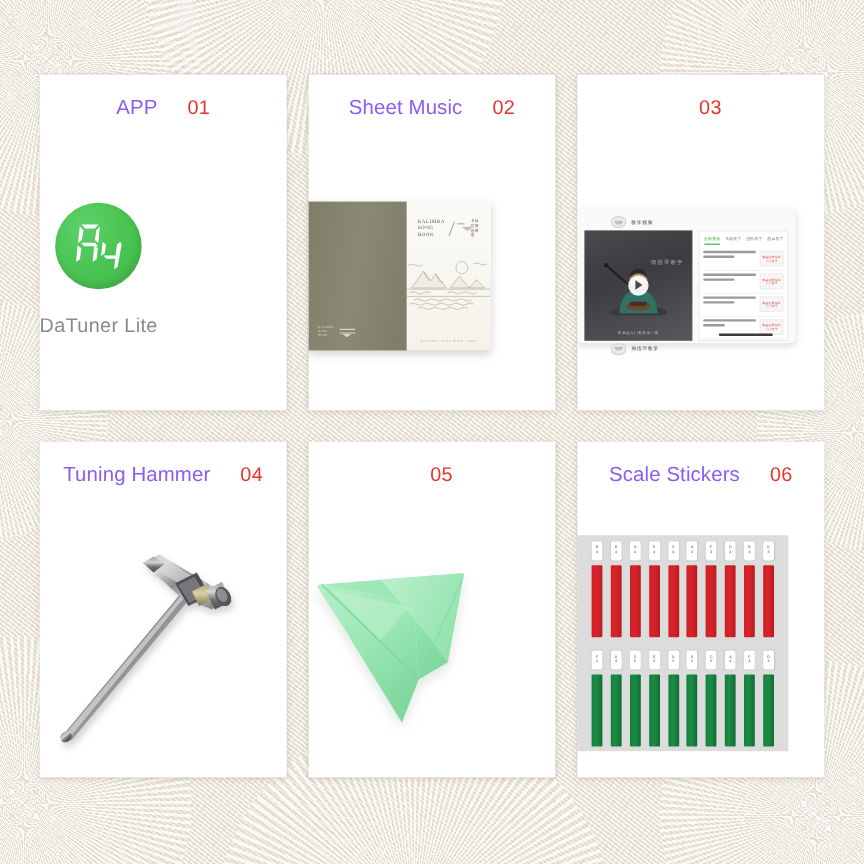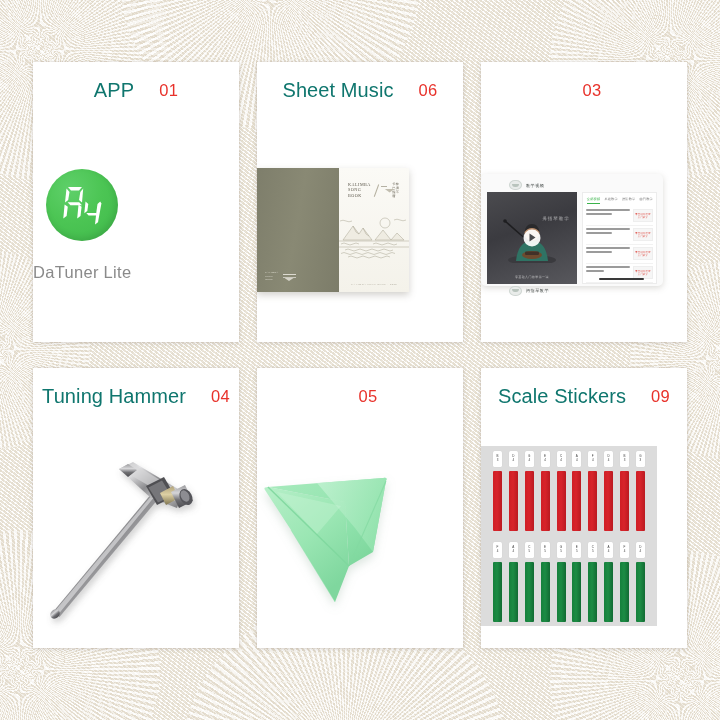--- a/index.html
+++ b/index.html
@@ -76,22 +76,22 @@
     top: 0; left: 0; right: 0;
     height: 56px;
     display: flex;
     align-items: center;
     justify-content: center;
     gap: 9px;
     padding: 0 12px;
     box-sizing: border-box;
   }
   .card-title {
-    font-size: 20px;
-    color: #0f766e;
+    font-size: 17px;
+    color: #8b5cf6;
     font-weight: 400;
     letter-spacing: 0.1px;
     white-space: nowrap;
   }
   .card-num {
     font-size: 16.5px;
     color: #e8322b;
     font-weight: 400;
     letter-spacing: 0.3px;
     padding-left: 16px;
@@ -366,21 +366,21 @@
             </svg>
           </div>
           <div class="app-name">DaTuner Lite</div>
         </div>
       </div>
     </div>
 
     <div class="card">
       <div class="card-head">
         <span class="card-title">Sheet Music</span>
-        <span class="card-num">06</span>
+        <span class="card-num">02</span>
       </div>
       <div class="card-body">
         <div class="book">
           <div class="book-left">
             <div class="bl-logo">
               <div class="txt">
                 <div>KALIMBA</div>
                 <div>SONG</div>
                 <div>BOOK</div>
               </div>
@@ -614,21 +614,21 @@
               <path d="M20 36 L84 50 L60 78 Z" fill="#cdf5da" opacity="0.35"></path>
             </g>
           </svg>
         </div>
       </div>
     </div>
 
     <div class="card">
       <div class="card-head">
         <span class="card-title">Scale Stickers</span>
-        <span class="card-num">09</span>
+        <span class="card-num">06</span>
       </div>
       <div class="card-body">
         <div class="stick-panel">
 
           <div class="stick-group">
             <div class="label-row" id="labels-red">
                 <div class="note-lbl">
                   <span>B</span>
                   <span>3</span>
                 </div>

